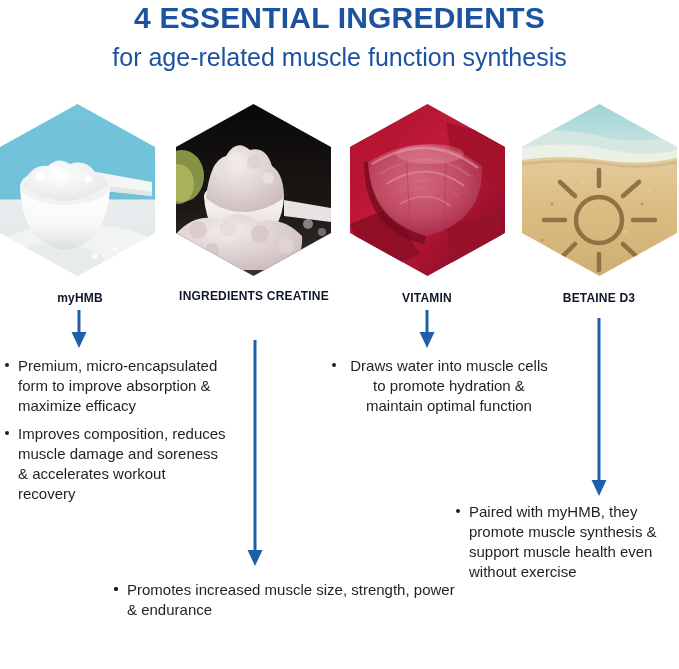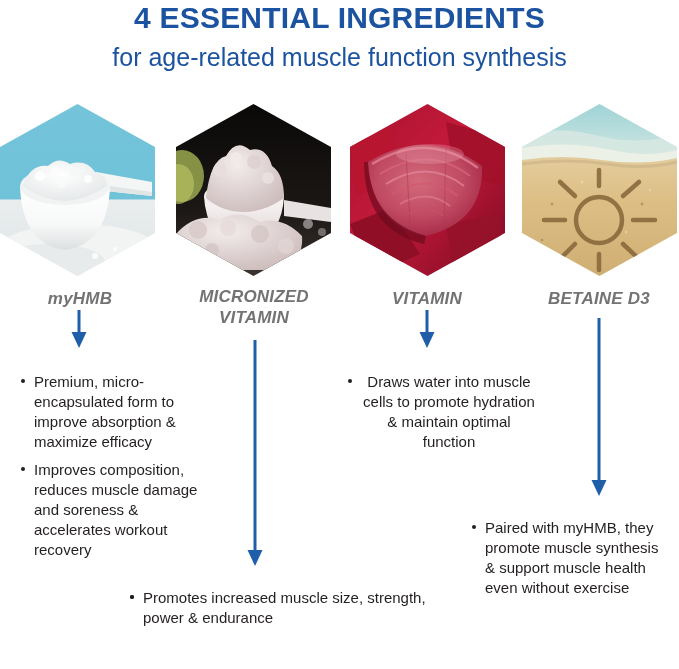--- a/index.html
+++ b/index.html
@@ -55,46 +55,45 @@
   }
   #hex-hmb  { left: 0px; }
   #hex-crea { left: 176px; }
   #hex-bet  { left: 350px; }
   #hex-vitd { left: 522px; }
   .hex svg { display:block; width: 100%; height: 100%; }
 
   
   .label {
     position: absolute;
-    font-size: 17px;
+    font-size: 12px;
     font-weight: bold;
-    color: #737373;
+    color: #0f172a;
     text-align: center;
     line-height: 21px;
     letter-spacing: 0.2px;
-    font-style: italic;
   }
   #label-hmb  { left: 0px;   top: 288px; width: 160px; }
   #label-crea { left: 172px; top: 286px; width: 164px; }
   #label-bet  { left: 348px; top: 288px; width: 158px; }
   #label-vitd { left: 518px; top: 288px; width: 162px; }
 
   
   .arrow { position: absolute; }
   .arrow svg { display: block; }
 
   
   .bullets {
     position: absolute;
     color: #231f20;
     font-size: 15px;
     line-height: 20px;
   }
   .bullets ul {
-    margin: 16px;
+    margin: 0;
     padding: 0;
     list-style: none;
   }
   .bullets li {
     position: relative;
     padding-left: 14px;
     margin-bottom: 8px;
   }
   .bullets li:last-child { margin-bottom: 0; }
   .bullets li .bullet-dot {
@@ -297,21 +296,21 @@
         <circle cx="60" cy="78" r="1.6"></circle>
         <circle cx="104" cy="128" r="1.4"></circle>
         <circle cx="34" cy="150" r="1.5"></circle>
         <circle cx="128" cy="86" r="1.3"></circle>
       </g>
     </svg>
   </div>
 </div>
 
 <div class="label" id="label-hmb">myHMB</div>
-<div class="label" id="label-crea">MICRONIZED VITAMIN</div>
+<div class="label" id="label-crea">INGREDIENTS CREATINE</div>
 <div class="label" id="label-bet">VITAMIN</div>
 <div class="label" id="label-vitd">BETAINE D3</div>
 
 <div class="arrow" style="left:68px; top:310px;">
   <svg width="22" height="38" viewBox="0 0 22 38">
     <line x1="11" y1="0" x2="11" y2="24" stroke="#1f5fa9" stroke-width="3"></line>
     <path d="M11 38 L3.5 22 L18.5 22 Z" fill="#1f5fa9"></path>
   </svg>
 </div>
 

